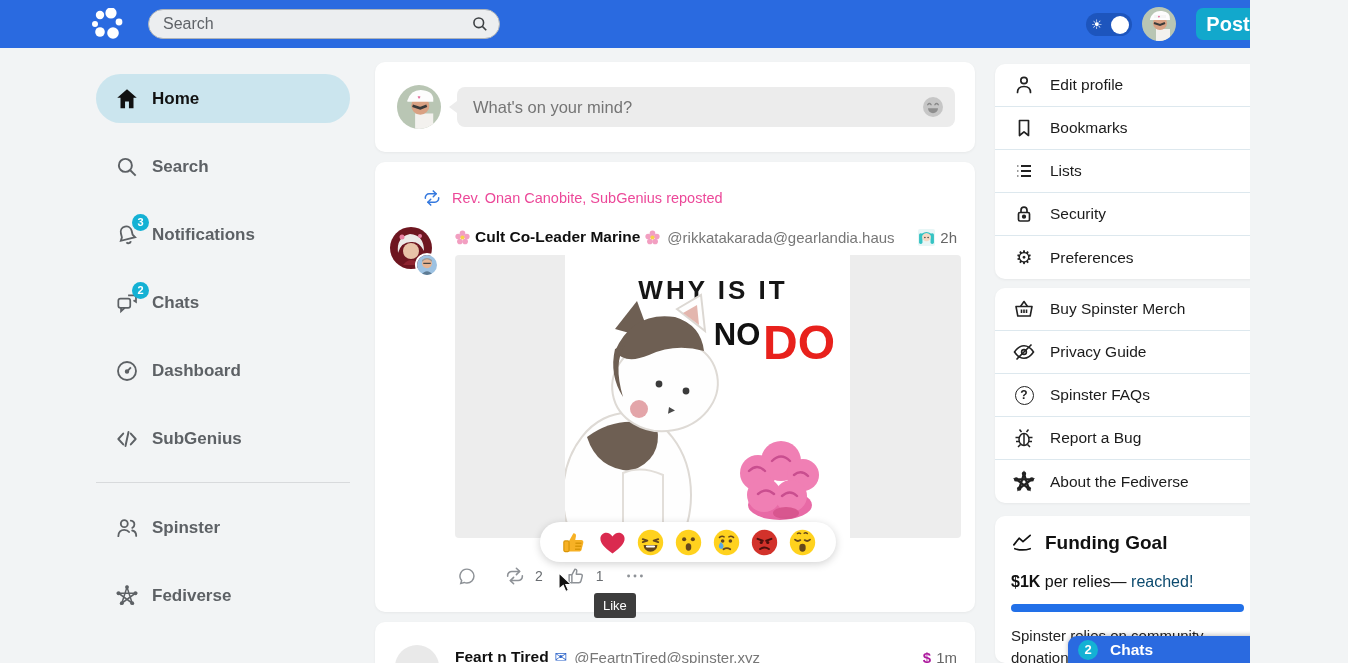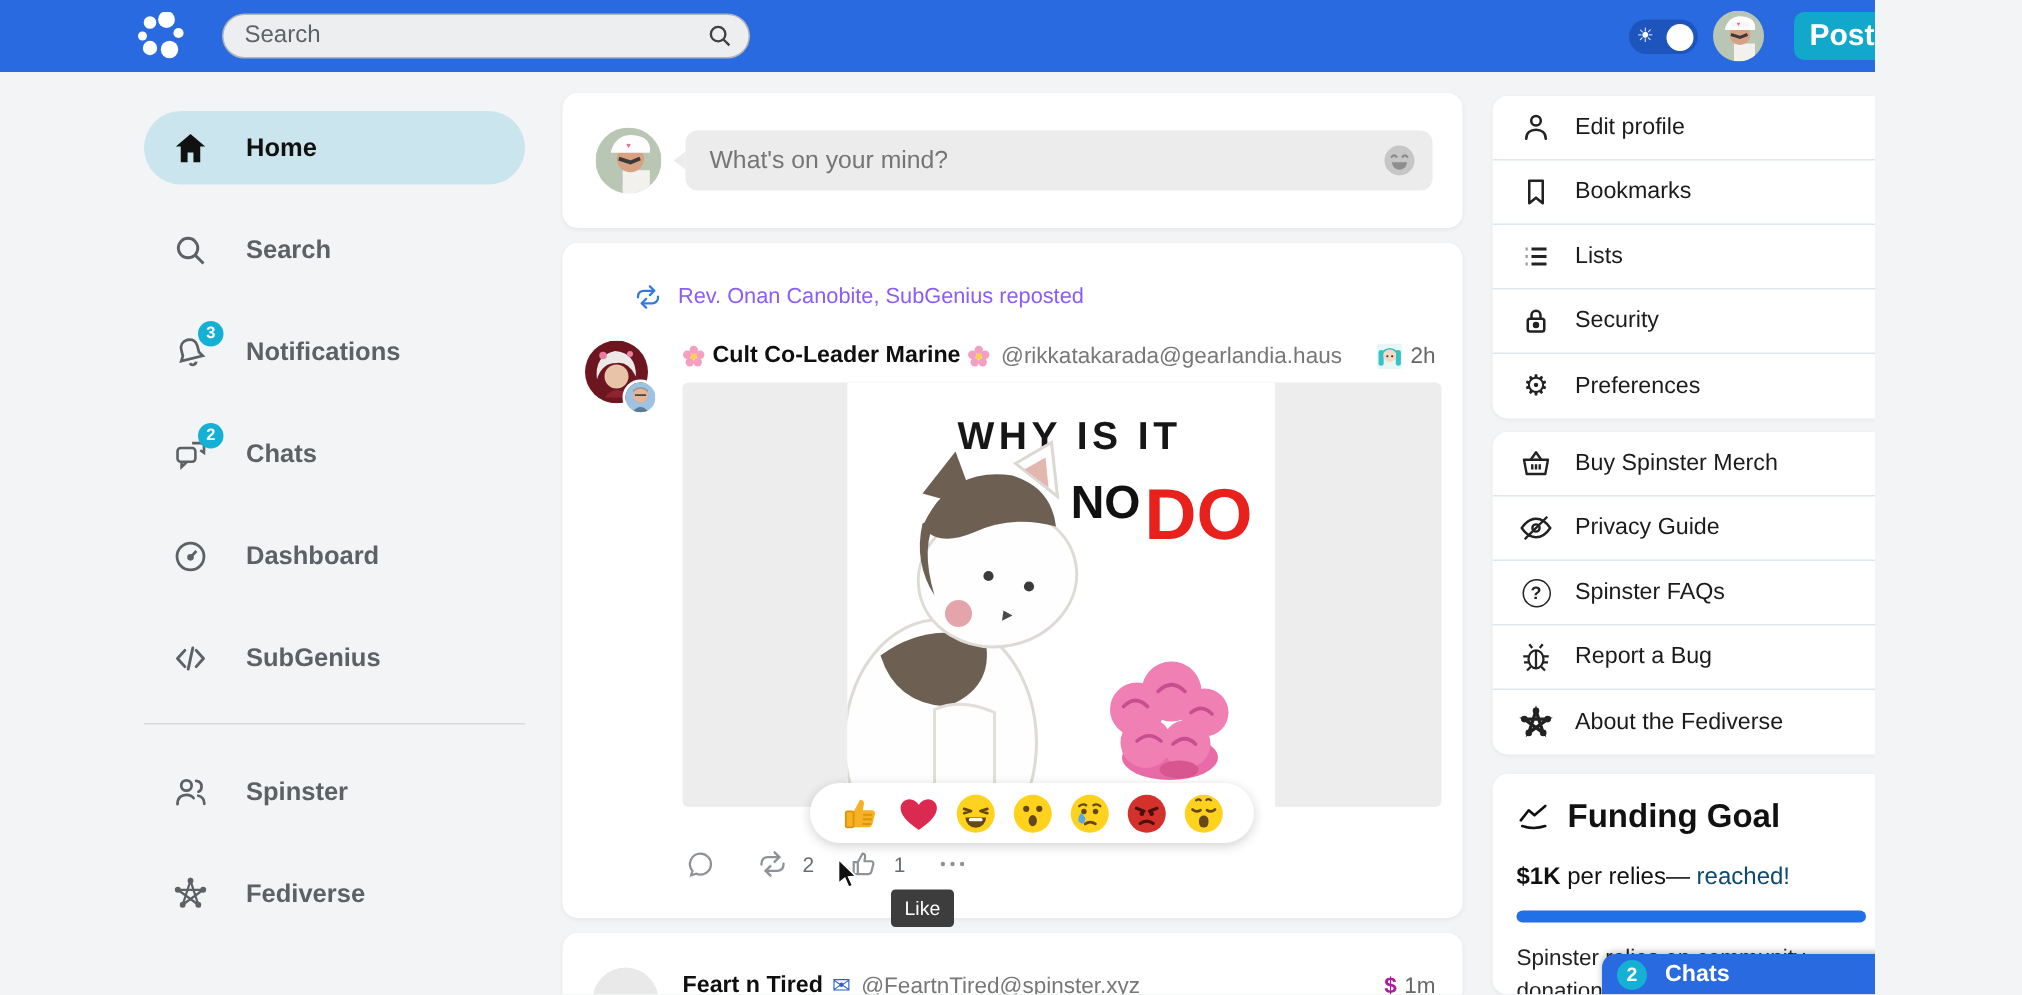--- a/index.html
+++ b/index.html
@@ -18,39 +18,39 @@
   .theme-toggle .sun { color:#fff; font-size:13px; line-height:1; margin-left:2px; }
   .theme-toggle .knob { margin-left:auto; width:18px; height:18px; border-radius:50%; background:#fff; }
   .tb-avatar { position:absolute; left:1142px; top:7px; width:34px; height:34px; border-radius:50%; overflow:hidden; cursor:pointer; }
   .post-btn { position:absolute; left:1196px; top:8px; width:64px; height:32px; border:none; border-radius:7px; background:#12a8cc; color:#fff; font-weight:bold; font-size:20px; font-family:inherit; cursor:pointer; }
 
   
   .lsidebar { position:absolute; left:96px; top:74px; width:254px; }
   .nav-item { display:flex; align-items:center; height:49px; padding-left:18px; border-radius:24.5px; color:#5d6165; cursor:pointer; margin-bottom:19px; }
   .nav-item.active { background:#cbe5ee; color:#111; }
   .nav-item .nicon { position:relative; width:26px; height:26px; flex:0 0 26px; }
-  .nav-item .nlabel { margin-left:24px; font-size:17px; font-weight:bold; }
+  .nav-item .nlabel { margin-left:12px; font-size:17px; font-weight:bold; }
   .nav-badge { position:absolute; top:-8px; right:-9px; min-width:17px; height:17px; border-radius:9px; background:#14b1d4; color:#fff; font-size:11px; font-weight:bold; display:flex; align-items:center; justify-content:center; padding:0 4px; }
   .lsidebar hr { border:none; border-top:1px solid #d8dadc; margin:0 0 20px 0; }
 
   
   .card { position:absolute; background:#fff; border-radius:10px; box-shadow:0 1px 3px rgba(0,0,0,0.05); }
 
   
   .compose { left:375px; top:62px; width:600px; height:90px; }
   .compose .cavatar { position:absolute; left:22px; top:23px; width:44px; height:44px; border-radius:50%; overflow:hidden; cursor:pointer; }
   .bubble { position:absolute; left:82px; top:25px; right:20px; height:40px; background:#ececec; border-radius:8px; }
   .bubble::before { content:""; position:absolute; left:-8px; top:14px; border:6px solid transparent; border-right:8px solid #ececec; border-left:none; }
   .bubble input { width:100%; height:100%; border:none; background:transparent; padding:0 44px 0 16px; font-size:16.5px; font-family:inherit; color:#333; outline:none; }
   .bubble input::placeholder { color:#757575; }
   .bubble .emoji-btn { position:absolute; right:10px; top:8px; width:24px; height:24px; cursor:pointer; }
 
   
   .post { left:375px; top:162px; width:600px; height:450px; }
-  .repost-row { position:absolute; left:47px; top:26px; display:flex; align-items:center; color:#8b5cf6; font-size:14.5px; }
+  .repost-row { position:absolute; left:47px; top:26px; display:flex; align-items:center; color:#ec4899; font-size:14.5px; }
   .repost-row .ricon { width:20px; height:20px; color:#3579de; margin-right:10px; }
   .p-avatar { position:absolute; left:15px; top:65px; width:42px; height:42px; border-radius:50%; overflow:hidden; }
   .p-avatar2 { position:absolute; left:40px; top:91px; width:24px; height:24px; border-radius:50%; overflow:hidden; border:2px solid #fff; }
   .author-row { position:absolute; left:80px; top:66px; right:18px; display:flex; align-items:center; font-size:15.5px; }
   .author-row .aname { font-weight:bold; color:#0f0f0f; margin:0 5px; }
   .author-row .ahandle { color:#777; margin-left:7px; font-size:15px; }
   .author-row .aright { margin-left:auto; display:flex; align-items:center; color:#666; font-size:15px; }
   .flower { width:15px; height:15px; }
   .miku { width:17px; height:17px; margin-right:5px; border-radius:2px; }
   .p-image { position:absolute; left:80px; top:93px; width:506px; height:283px; background:#ededed; border-radius:4px; overflow:hidden; cursor:pointer;padding-left:36px; }
@@ -79,21 +79,21 @@
   .rcard1 { top:64px; }
   .rcard2 { top:288px; }
   .menu-row { display:flex; align-items:center; height:43px; padding-left:17px; border-bottom:1px solid #dde8ee; cursor:pointer; color:#1b1b1b; font-size:15.5px; }
   .menu-row:last-child { border-bottom:none; }
   .menu-row .micon { width:24px; height:24px; flex:0 0 24px; display:flex; align-items:center; justify-content:center; color:#222; }
   .menu-row .mlabel { margin-left:14px; }
   .qcircle { width:19px; height:19px; border:1.7px solid #222; border-radius:50%; font-size:12px; font-weight:bold; display:flex; align-items:center; justify-content:center; }
   .glyph { font-family:"DejaVu Sans",sans-serif; font-size:19px; line-height:1; }
 
   .funding { top:516px; height:147px; padding:15px 16px; overflow:hidden; }
-  .f-title { display:flex; align-items:center; gap:11px; font-weight:bold; font-size:22px; color:#111;text-align:right; }
+  .f-title { display:flex; align-items:center; gap:11px; font-weight:bold; font-size:19px; color:#111;text-align:right; }
   .f-title svg { width:23px; height:23px; }
   .f-amount { margin-top:19px; font-size:16px; color:#111; }
   .f-amount .bold { font-weight:bold; }
   .f-amount .reached { color:#0c4a6e; cursor:pointer; }
   .f-progress { margin-top:13px; width:233px; height:8px; border-radius:4px; background:#2270e8; }
   .f-desc { margin-top:13px; font-size:15px; color:#222; line-height:1.45; width:225px; }
 
   
   .chatsbar { position:absolute; left:1068px; top:636px; width:262px; height:27px; background:#2a6ae0; border-radius:9px 9px 0 0; display:flex; align-items:center; padding:0 10px; z-index:20; box-shadow:0 -1px 5px rgba(0,0,0,0.25); cursor:pointer; }
   .chatsbar .cbadge { width:20px; height:20px; border-radius:50%; background:#14b1d4; color:#fff; font-weight:bold; font-size:13px; display:flex; align-items:center; justify-content:center; }

